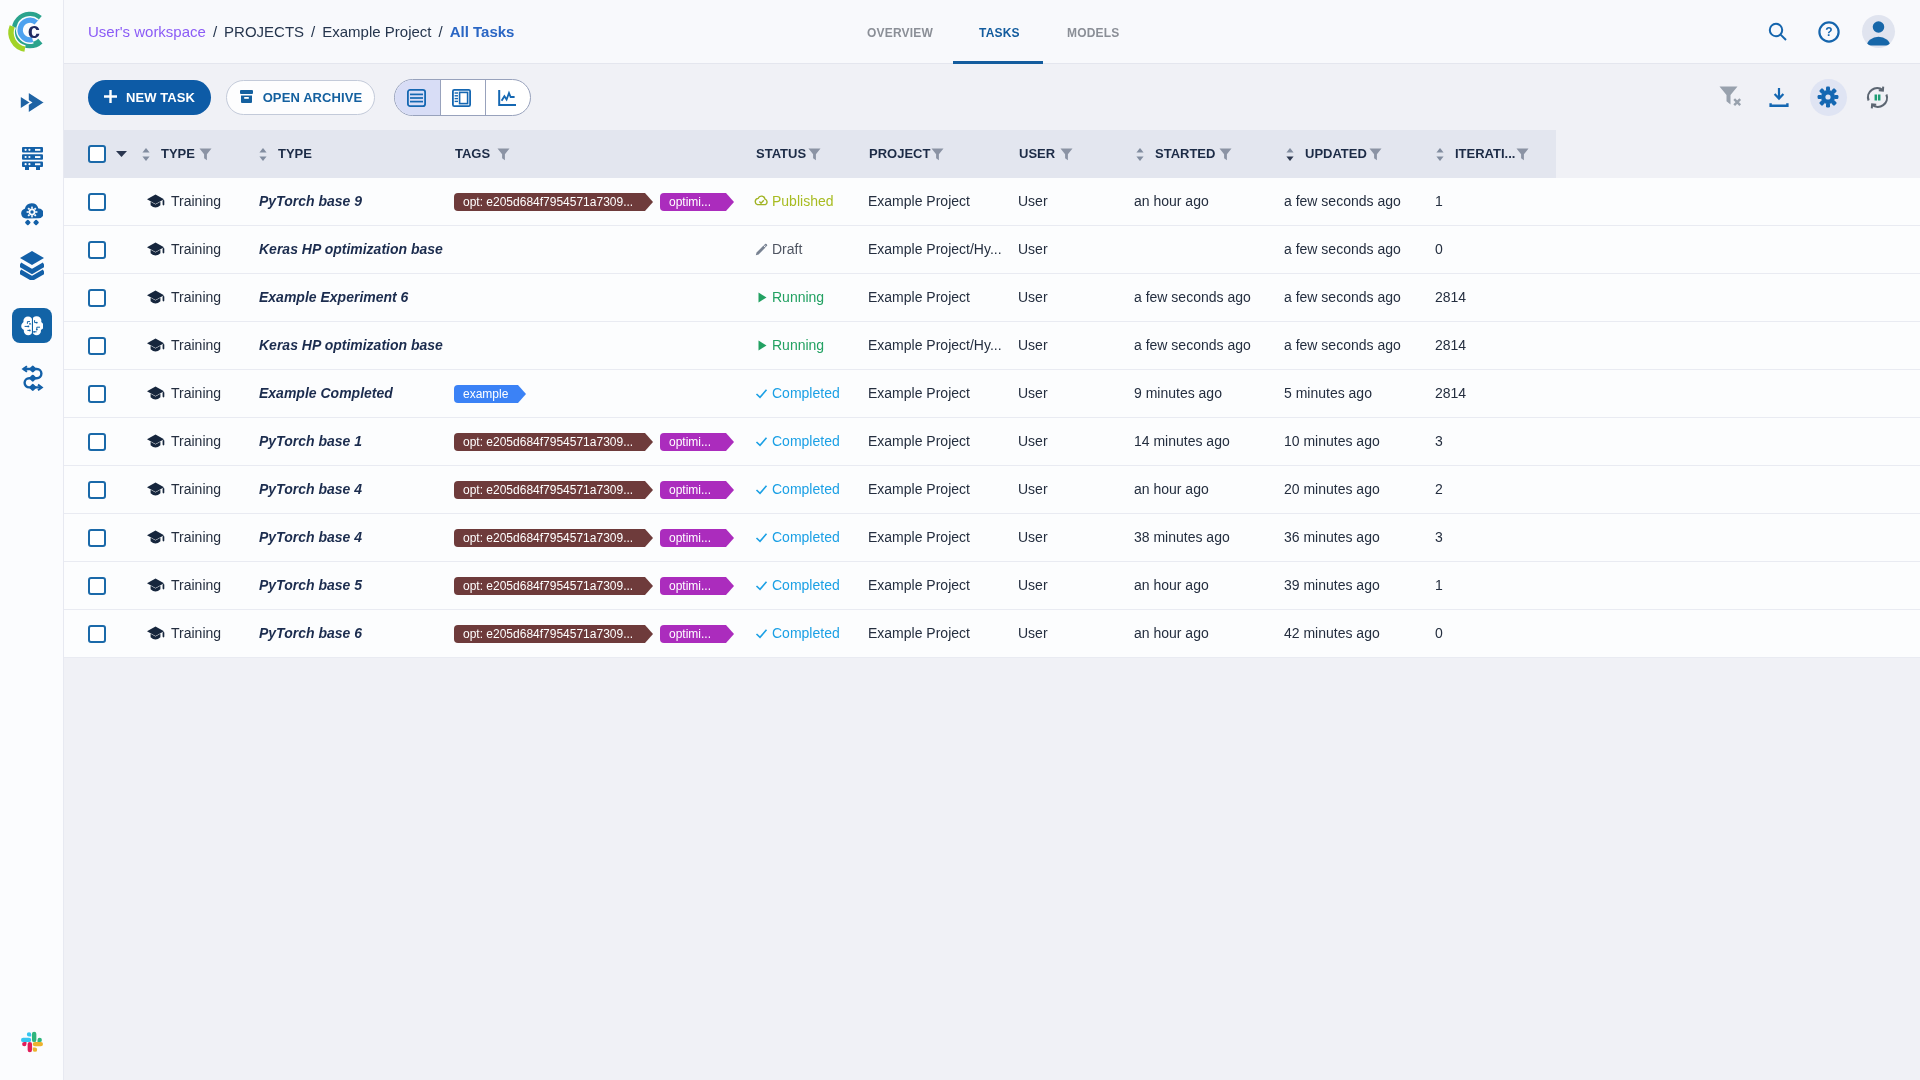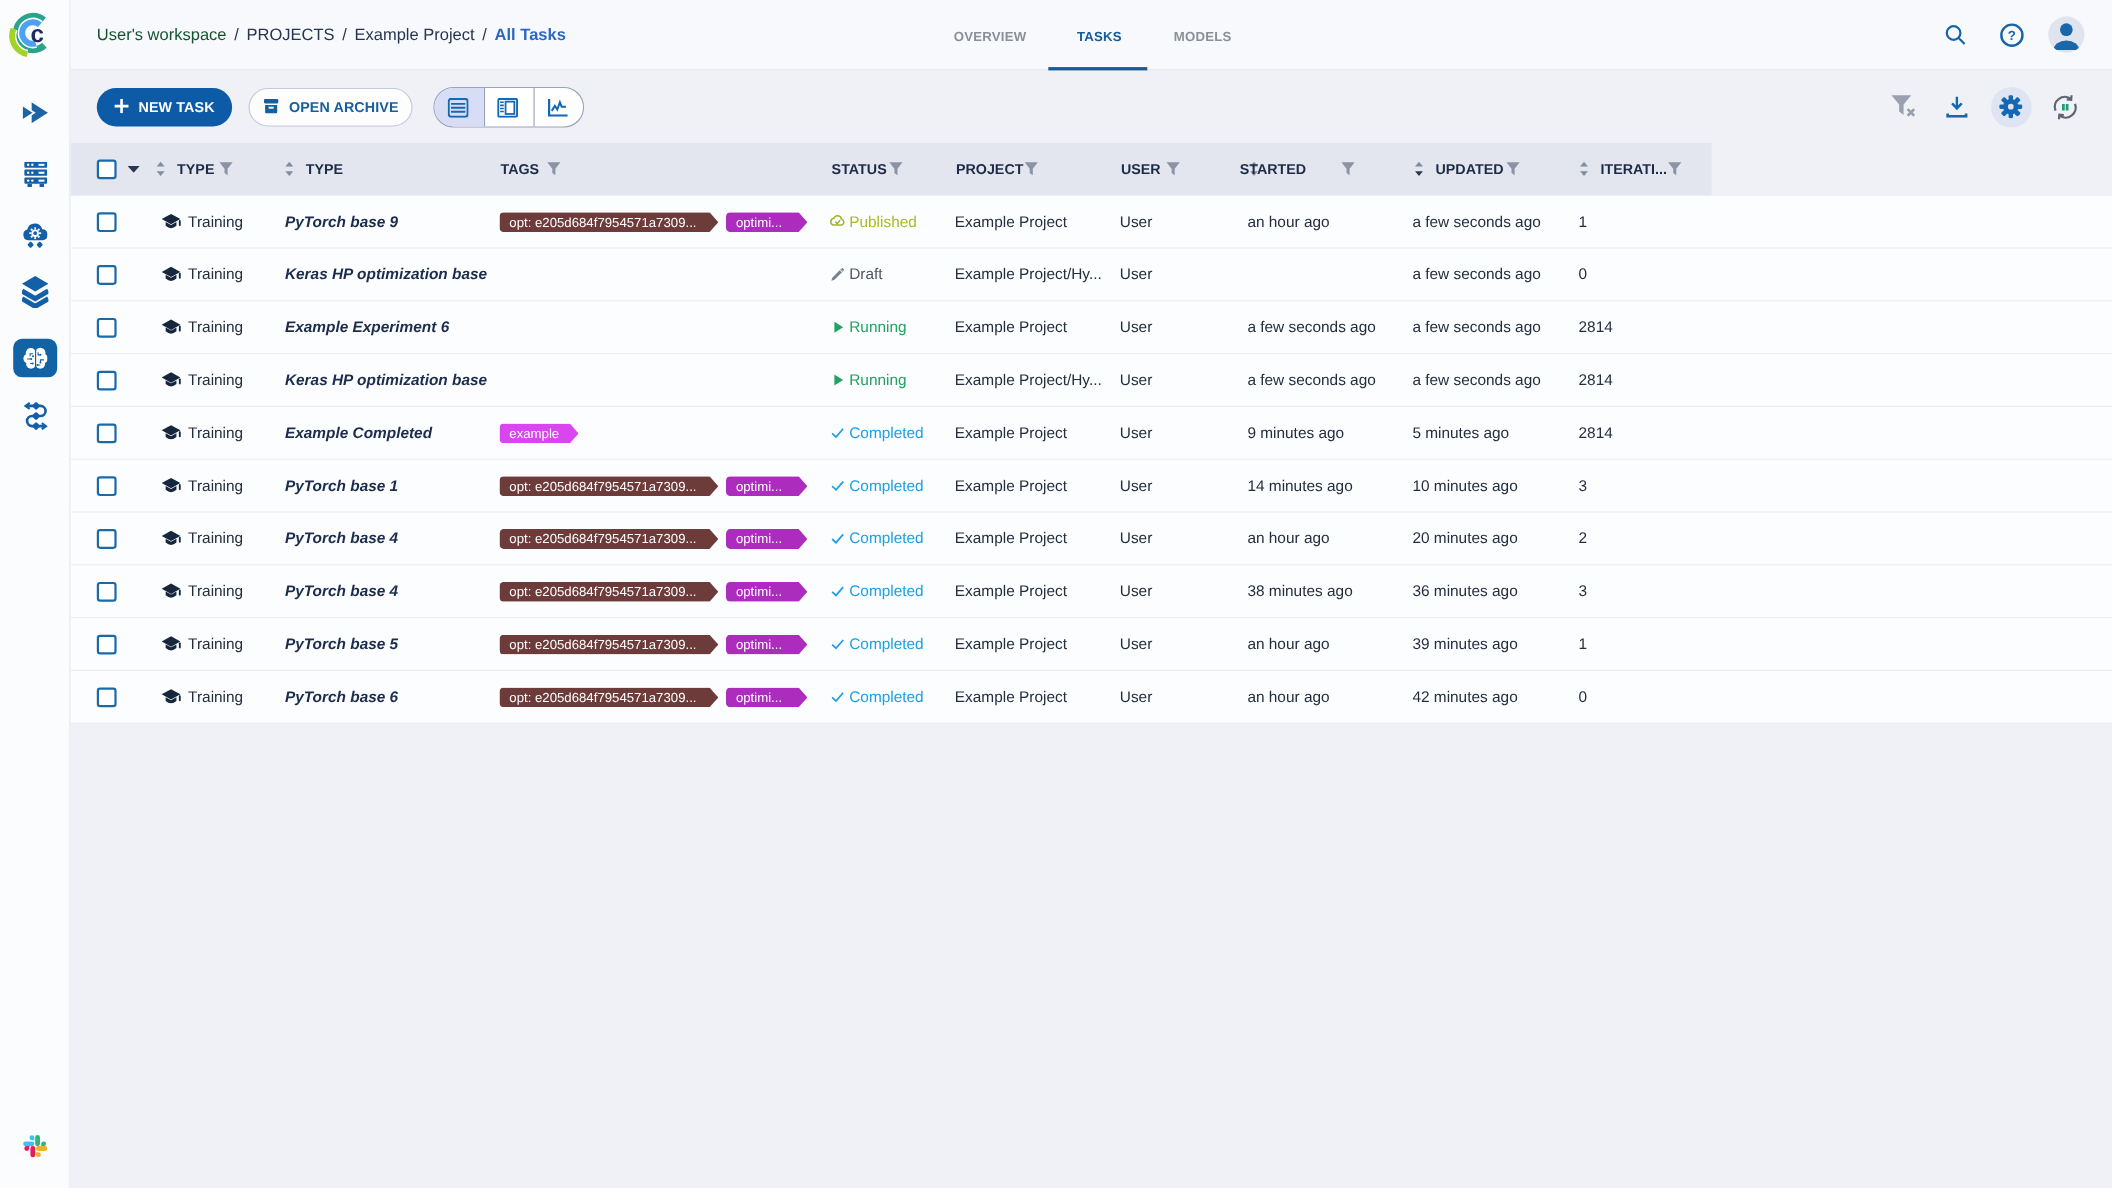--- a/index.html
+++ b/index.html
@@ -2,21 +2,21 @@
 <html><head><meta charset="utf-8"><title>ClearML</title>
 <style>
 *{margin:0;padding:0;box-sizing:border-box}
 html,body{width:1920px;height:1080px;overflow:hidden;background:#f0f1f6;font-family:"Liberation Sans",sans-serif}
 .abs{position:absolute}
 
 #sidebar{position:absolute;left:0;top:0;width:64px;height:1080px;background:#fbfcfe;border-right:1px solid #e7e9f1;z-index:5}
 
 #topbar{position:absolute;left:64px;top:0;width:1856px;height:64px;background:#f8f9fc;border-bottom:1px solid #e4e6ee;z-index:4}
 .crumb{font-size:15px;color:#25354d}
-.crumb .blue{color:#14532d}
+.crumb .blue{color:#8b5cf6}
 .crumb .sep{margin:0 7px}
 .crumb .bold-blue{color:#2a66c4;font-weight:bold}
 .tab{position:absolute;top:26px;font-size:12px;font-weight:bold;letter-spacing:.2px;color:#8b8f97}
 .tab.active{color:#135c9e}
 
 .btn-new{position:absolute;left:88px;top:80px;width:123px;height:35px;background:#0d5ba6;border-radius:18px;color:#fff;font-size:13px;font-weight:bold;letter-spacing:.1px;line-height:35px;text-align:center}
 .btn-arch{position:absolute;left:226px;top:80px;width:149px;height:35px;background:#fdfdfe;border:1px solid #c3cad9;border-radius:18px;color:#14609f;font-size:13px;font-weight:bold;letter-spacing:.1px;line-height:33px;text-align:center}
 
 #thead{position:absolute;left:64px;top:130px;width:1492px;height:48px;background:#e3e6ef}
 .htxt{font-size:13px;font-weight:bold;letter-spacing:0;color:#1c2b46;top:16px}
@@ -272,21 +272,21 @@
         <path d="M0.5 0.5 h12 l-4.6 5.8 v6 l-2.8 -2 v-4 Z" fill="#8b93a4"></path>
       </svg></span>
     <span class="abs htxt" style="left:955px">USER</span>
     <span class="abs" style="left:996px;top:17px"><svg width="13" height="13" viewBox="0 0 13 13">
         <path d="M0.5 0.5 h12 l-4.6 5.8 v6 l-2.8 -2 v-4 Z" fill="#8b93a4"></path>
       </svg></span>
     <span class="abs" style="left:1072px;top:17px"><svg width="8" height="13" viewBox="0 0 8 13">
         <polygon points="4,0 7.6,4.4 0.4,4.4" fill="#828da0"></polygon>
         <polygon points="4,13 7.6,8.6 0.4,8.6" fill="#828da0"></polygon>
       </svg></span>
-    <span class="abs htxt" style="left:1063px">STARTED</span>
+    <span class="abs htxt" style="left:1091px">STARTED</span>
     <span class="abs" style="left:1155px;top:17px"><svg width="13" height="13" viewBox="0 0 13 13">
         <path d="M0.5 0.5 h12 l-4.6 5.8 v6 l-2.8 -2 v-4 Z" fill="#8b93a4"></path>
       </svg></span>
     <span class="abs" style="left:1222px;top:17px"><svg width="8" height="13" viewBox="0 0 8 13">
         <polygon points="4,0 7.6,4.4 0.4,4.4" fill="#828da0"></polygon>
         <polygon points="4,13 7.6,8.6 0.4,8.6" fill="#2e3950"></polygon>
       </svg></span>
     <span class="abs htxt" style="left:1241px">UPDATED</span>
     <span class="abs" style="left:1305px;top:17px"><svg width="13" height="13" viewBox="0 0 13 13">
         <path d="M0.5 0.5 h12 l-4.6 5.8 v6 l-2.8 -2 v-4 Z" fill="#8b93a4"></path>
@@ -390,21 +390,21 @@
   </div>
 <div class="row" style="top:370px">
     <span class="cb" style="left:24px"></span>
     <span class="abs" style="left:82px;top:14px"><svg width="19" height="19" viewBox="0 0 19 19">
         <polygon points="9.5,2.5 18,7.2 9.5,11.9 1,7.2" fill="#16263d"></polygon>
         <path d="M4.6 9.8 v3.4 q4.9 4.4 9.8 0 v-3.4 l-4.9 2.7 Z" fill="#16263d"></path>
         <rect x="16.6" y="8" width="1.7" height="5.4" rx="0.8" fill="#16263d"></rect>
       </svg></span>
     <span class="abs rtxt" style="left:107px">Training</span>
     <span class="abs nametxt" style="left:195px">Example Completed</span>
-    <span class="abs" style="left:390px;top:15px;height:18px"><span class="tag" style="background:#d946ef;width:72px">example</span></span>
+    <span class="abs" style="left:390px;top:15px;height:18px"><span class="tag" style="background:#3b82f6;width:72px">example</span></span>
     <span class="abs" style="left:690px;top:14px;width:16px;height:16px">
       <svg width="15" height="15" viewBox="0 0 15 15" style="position:absolute;left:0;top:2px">
         <path d="M2.5 8 L6 11.3 L12.5 3.8" fill="none" stroke="#1ba0e5" stroke-width="1.6"></path>
       </svg>
     </span>
     <span class="abs rtxt" style="left:708px;color:#1ba0e5">Completed</span>
     <span class="abs rtxt" style="left:804px">Example Project</span>
     <span class="abs rtxt" style="left:954px">User</span>
     <span class="abs rtxt" style="left:1070px">9 minutes ago</span>
     <span class="abs rtxt" style="left:1220px">5 minutes ago</span>

